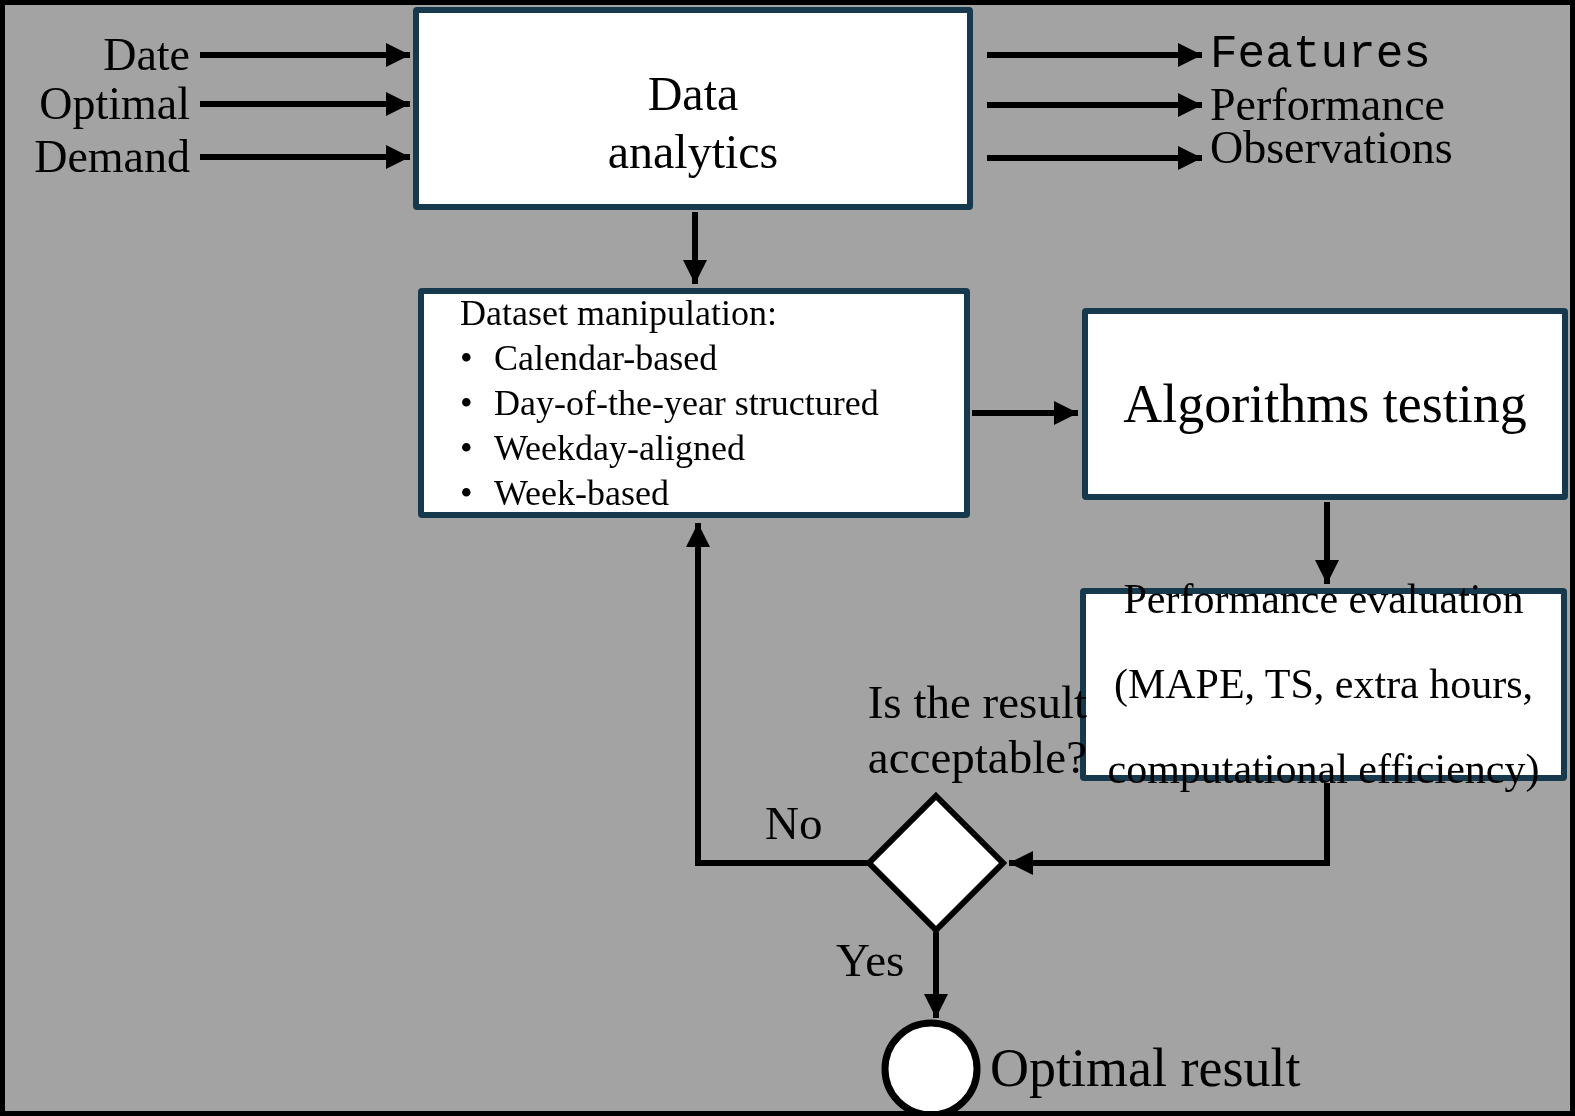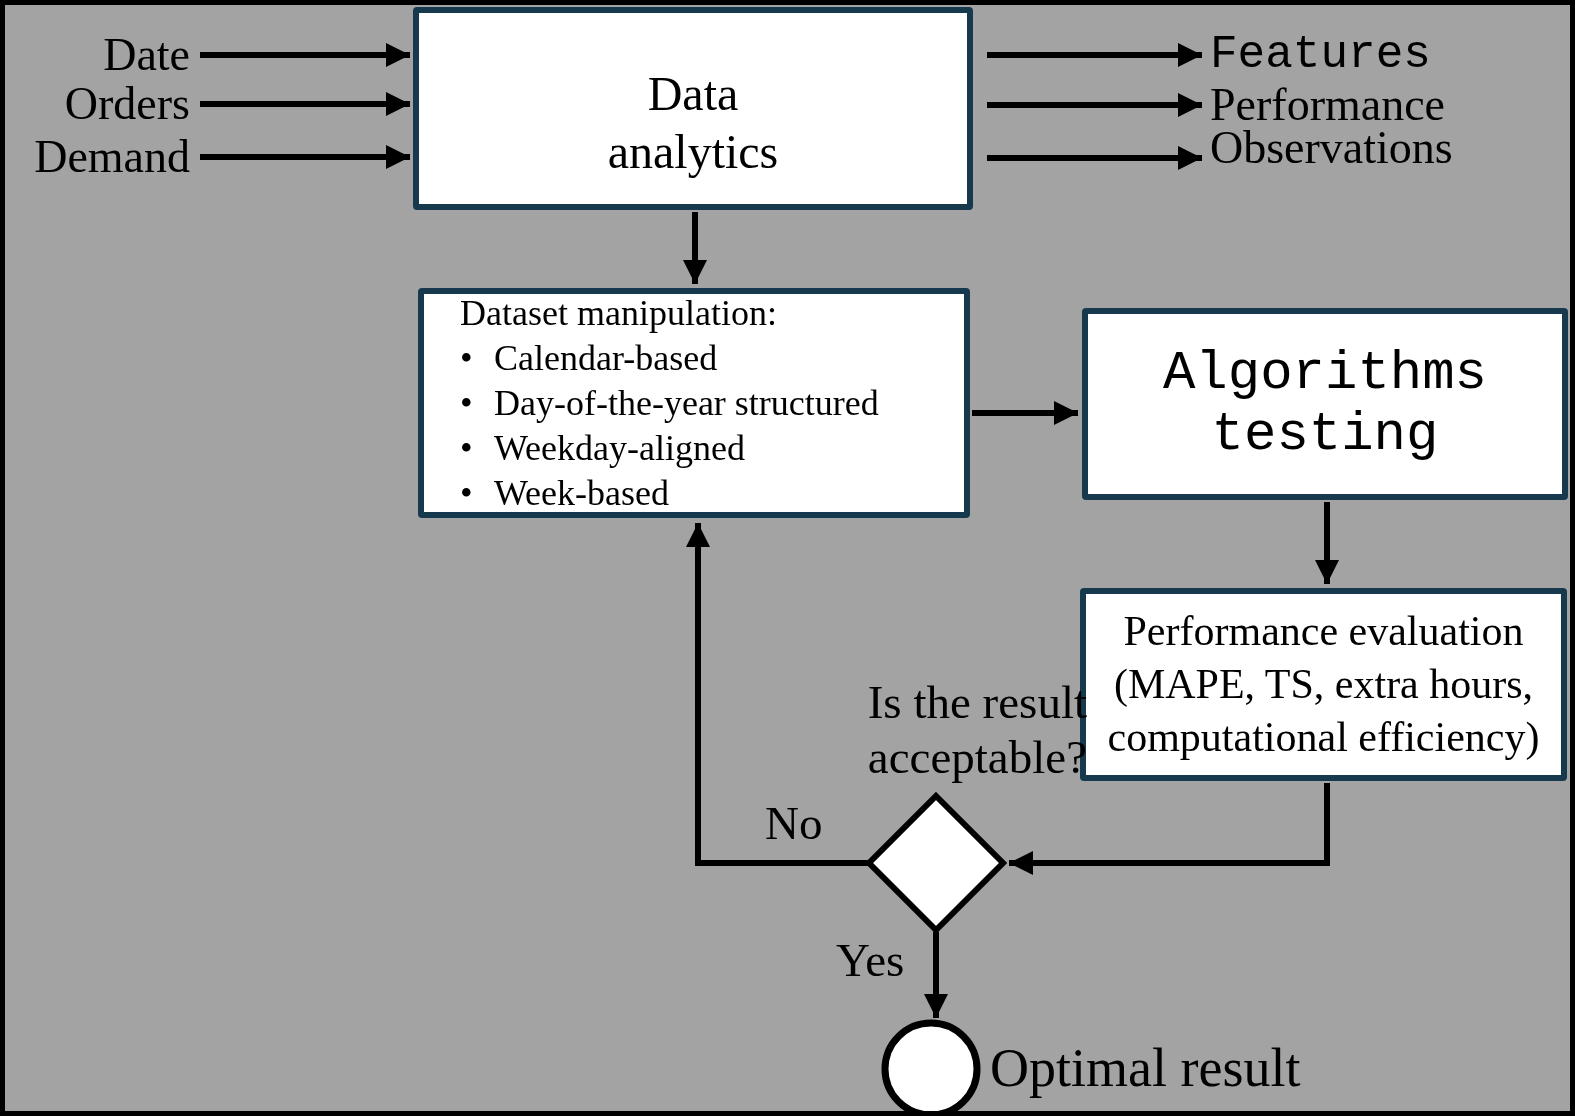--- a/index.html
+++ b/index.html
@@ -48,25 +48,24 @@
     text-align: left;
     padding: 8px 10px 8px 36px;
     font-size: 36px; line-height: 45px;
     justify-content: center;
   }
   .node-dataset .bullet-row { white-space: nowrap; }
   .node-dataset .bullet-dot { display: inline-block; width: 34px; }
   .node-algorithms {
     left: 1077px; top: 303px; width: 486px; height: 192px;
     font-size: 54px;
-    font-family: Liberation Mono, monospace;
   }
   .node-performance {
     left: 1075px; top: 583px; width: 487px; height: 193px;
-    font-size: 42px; line-height: 53px;
+    font-size: 42px; line-height: 53px; gap: 32px;
   }
   .io-label {
     position: absolute;
     font-size: 46px;
     line-height: 56px;
     white-space: nowrap;
   }
   .io-left { text-align: right; width: 185px; left: 0; }
   .io-right { left: 1205px; text-align: left; }
   .flow-label {
@@ -121,21 +120,21 @@
     <path d="M864 858 H693 V518" stroke="#000" stroke-width="6" fill="none" marker-end="url(#ah)"></path>
 
     <path d="M931 927 V1013" stroke="#000" stroke-width="6" fill="none" marker-end="url(#ah)"></path>
 
     <polygon points="931,791 998,858 931,925 864,858" fill="#ffffff" stroke="#000000" stroke-width="6"></polygon>
 
     <circle cx="926" cy="1064" r="46" fill="#ffffff" stroke="#000000" stroke-width="7"></circle>
   </svg>
 
   <div class="io-label io-left" style="top:22px;">Date</div>
-  <div class="io-label io-left" style="top:71px;">Orders</div>
+  <div class="io-label io-left" style="top:71px;">Optimal</div>
   <div class="io-label io-left" style="top:124px;">Demand</div>
 
   <div class="io-label io-right" style="top:22px;font-family:Liberation Mono, monospace;">Features</div>
   <div class="io-label io-right" style="top:72px;">Performance</div>
   <div class="io-label io-right" style="top:115px;">Observations</div>
 
   <div class="node node-data-analytics">
     <div>Data</div>
     <div>analytics</div>
   </div>

